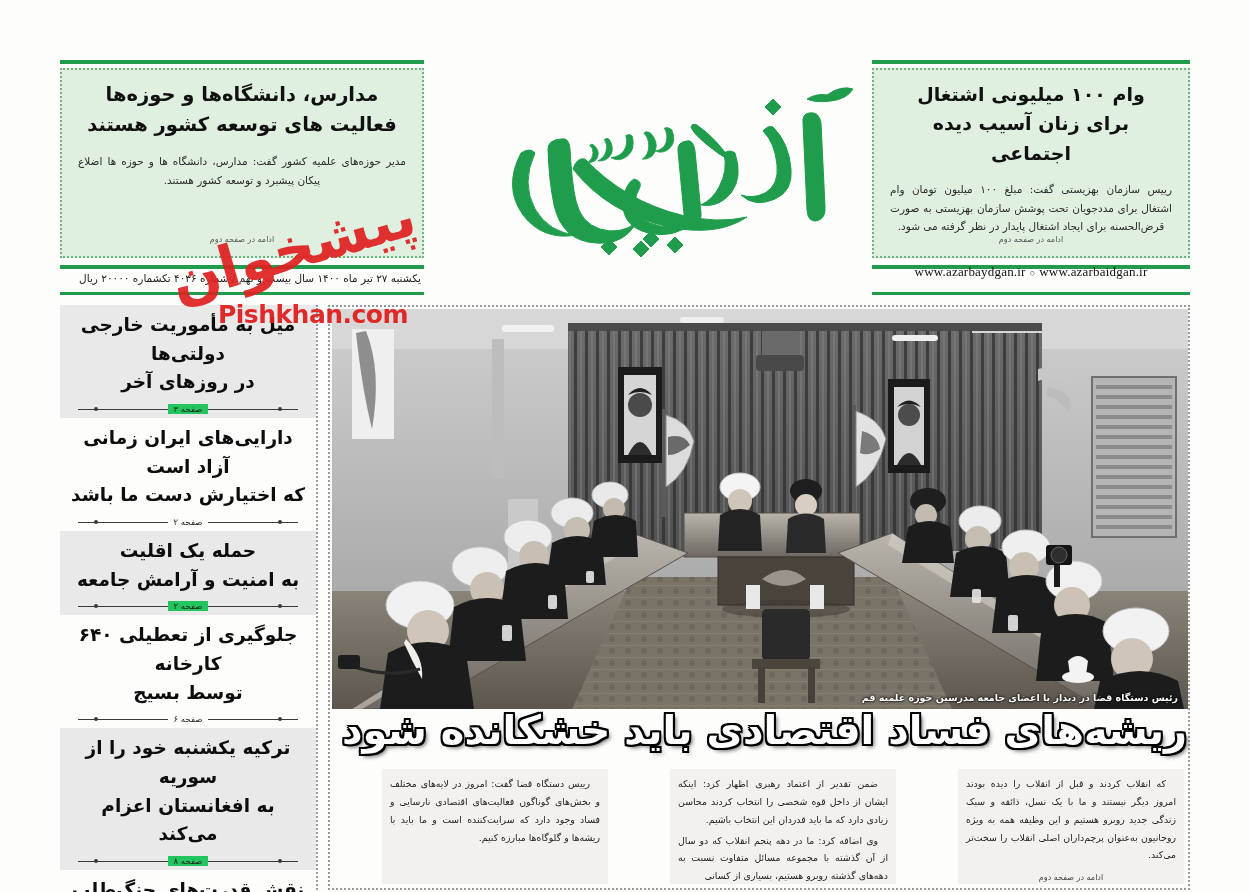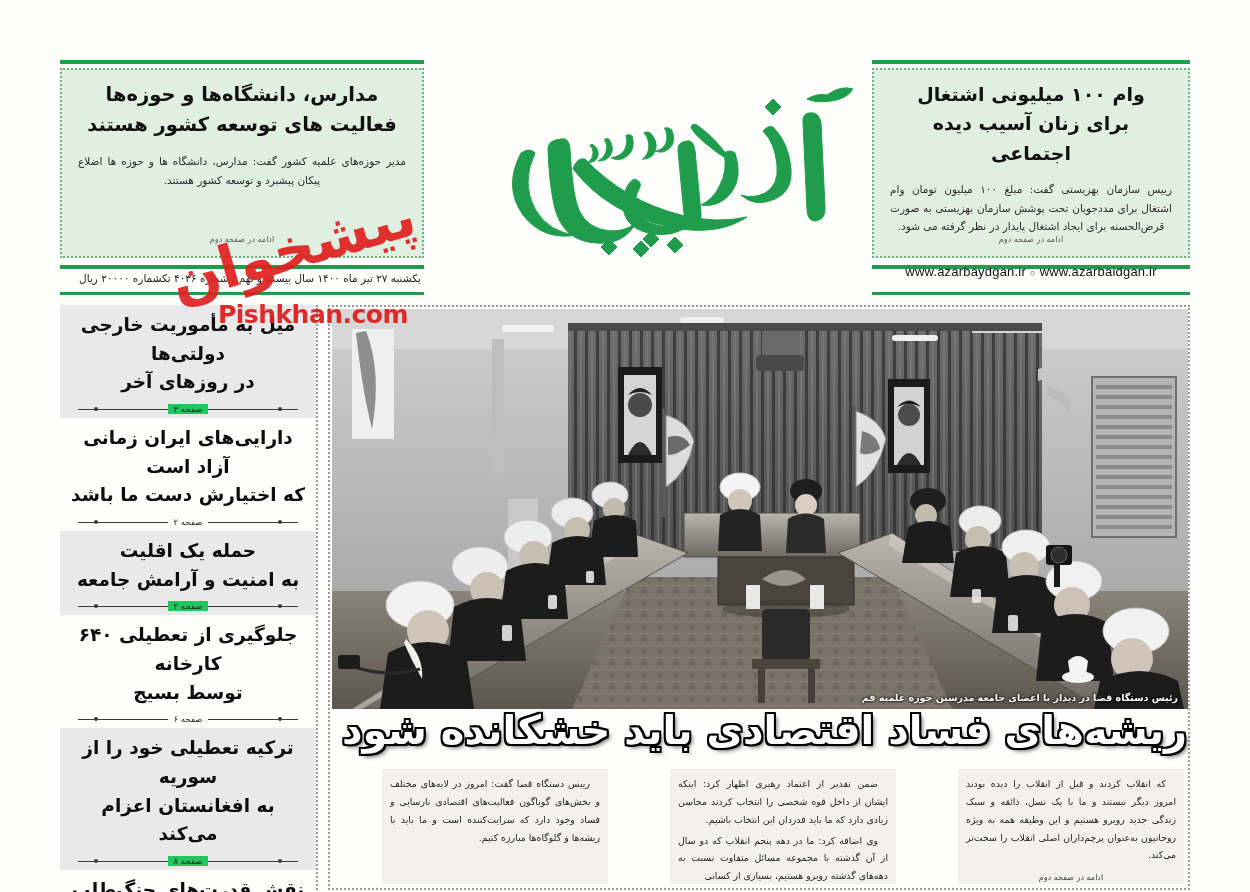--- a/index.html
+++ b/index.html
@@ -71,21 +71,21 @@
 
   
   .dateline{
     position:absolute;left:8px;top:212px;width:364px;
     font-size:10.5px;color:#1a1a1a;direction:rtl;
     text-align:center;line-height:1.3;white-space:nowrap;
   }
   .urls{
     position:absolute;left:812px;top:204px;width:318px;
     text-align:center;font-size:13px;letter-spacing:.2px;
-    font-family:Liberation Sans, sans-serif;
+    font-family:Liberation Serif, serif;
     color:#111;direction:ltr;
   }
   .urls .sep{font-size:9px;vertical-align:middle;padding:0 4px;color:#444;}
   .rule-date-left{left:0;top:232px;width:364px;height:3px;background:#1f9d4d;position:absolute;}
   .rule-date-right{left:812px;top:232px;width:318px;height:3px;background:#1f9d4d;position:absolute;}
 
   
   .content{
     position:absolute;left:60px;top:305px;width:1130px;height:585px;
   }
@@ -324,21 +324,21 @@
         </div>
         <div class="rail-sep">
           <span class="dot l"></span>
           <span class="dot r"></span>
           <span class="pg">صفحه ۶</span>
         </div>
       </div>
 
       <div class="rail-item shaded">
         <div class="rail-head">
-          <div>ترکیه تعطیلی خود را از سوریه</div>
+          <div>ترکیه یکشنبه خود را از سوریه</div>
           <div>به افغانستان اعزام می‌کند</div>
         </div>
         <div class="rail-sep">
           <span class="dot l"></span>
           <span class="dot r"></span>
           <span class="pg">صفحه ۸</span>
         </div>
       </div>
 
       <div class="rail-item plain">

